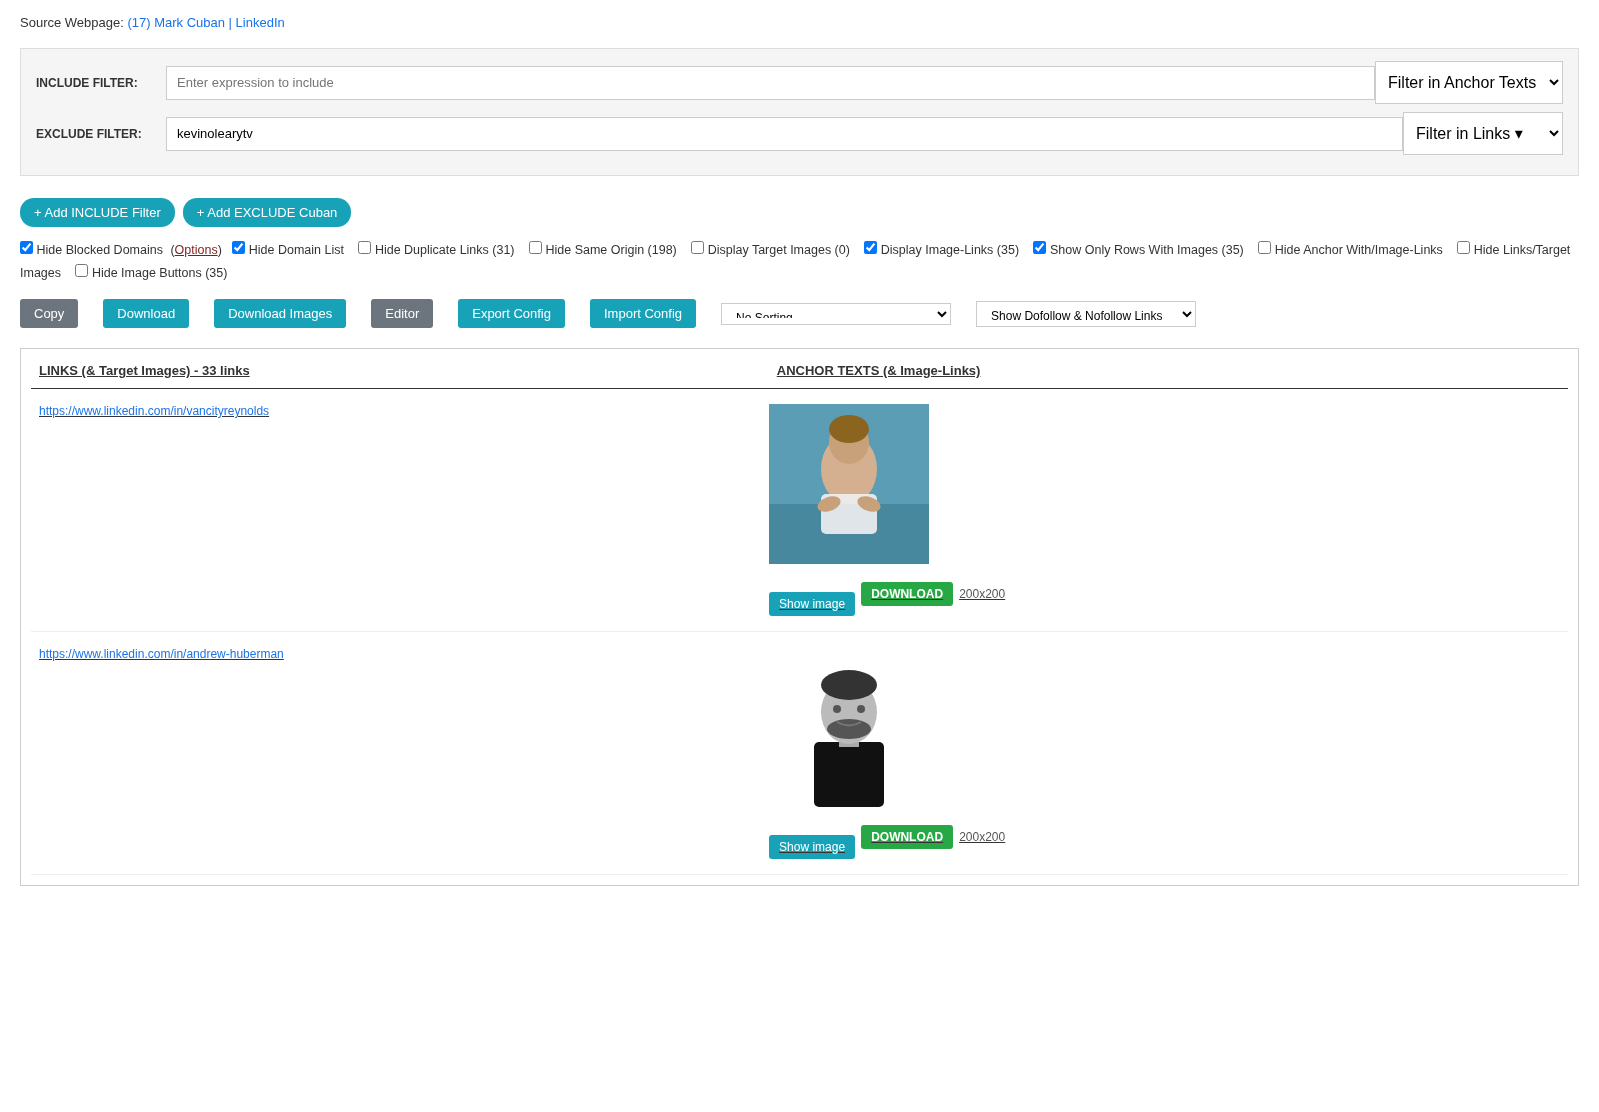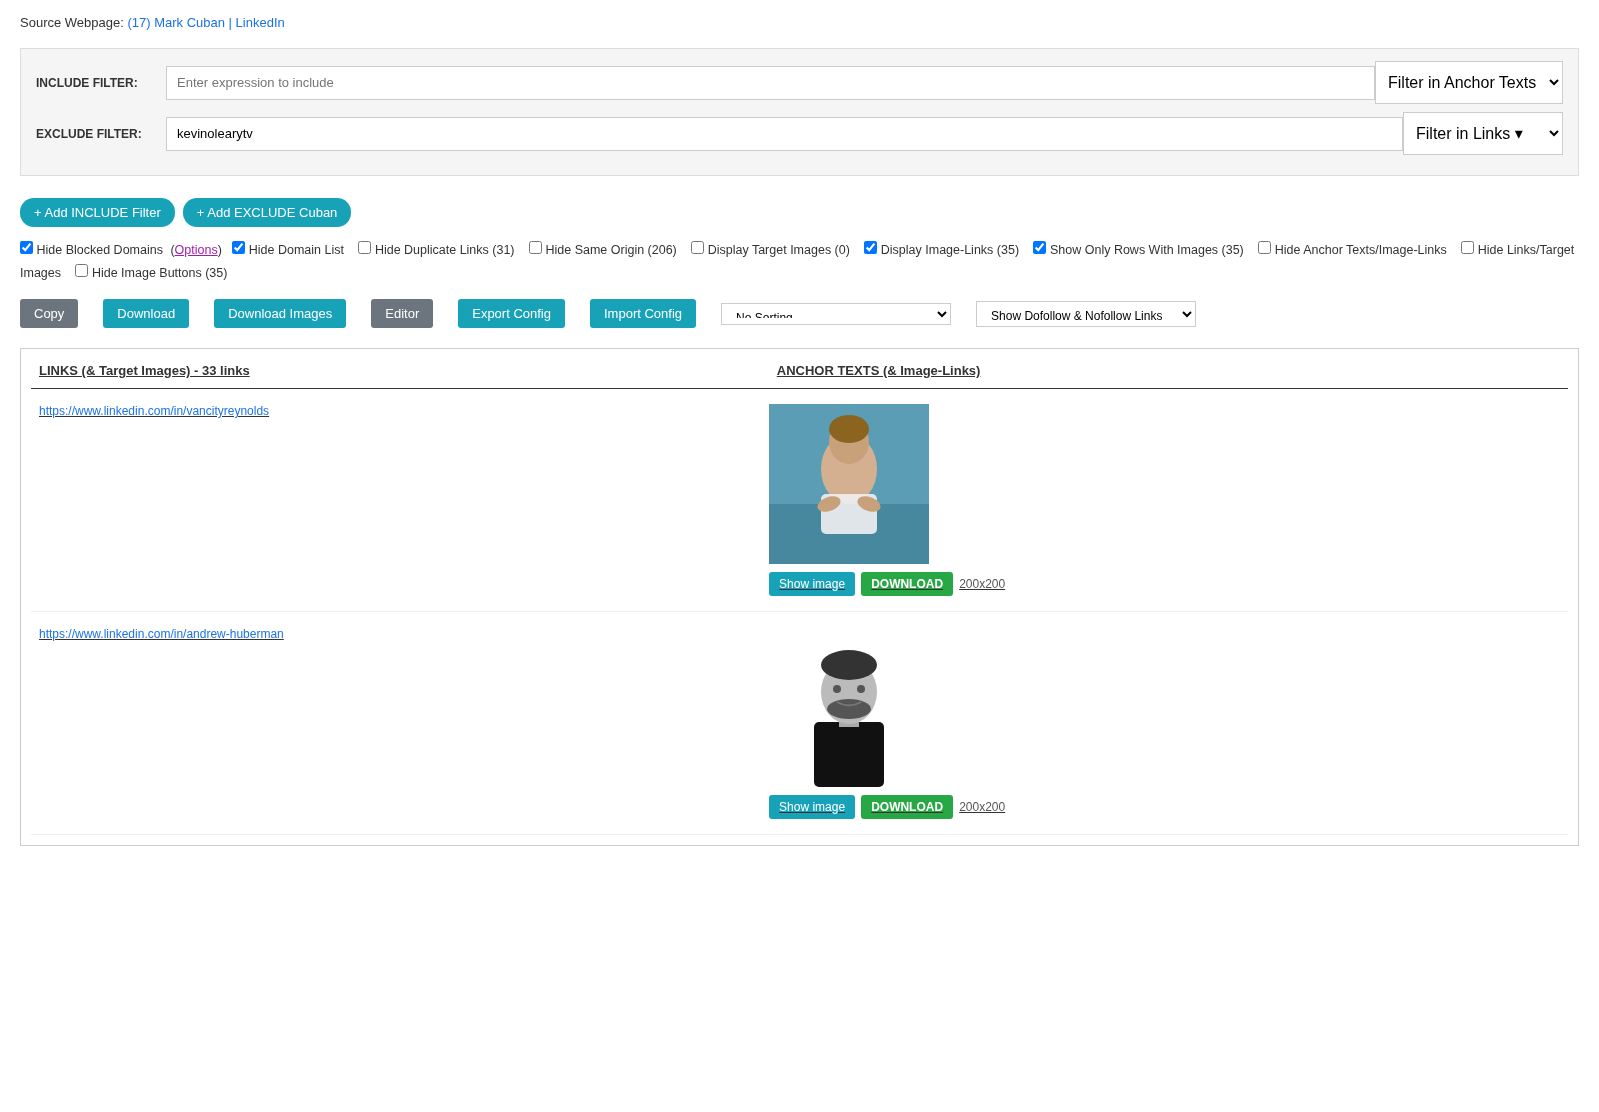--- a/index.html
+++ b/index.html
@@ -15,21 +15,21 @@
     .filter-label { font-size: 12px; font-weight: bold; width: 130px; flex-shrink: 0; }
     .filter-input { flex: 1; border: 1px solid #ccc; padding: 6px 10px; font-size: 13px; height: 34px; outline: none; }
     .filter-type-select { border: 1px solid #ccc; padding: 6px 8px; font-size: 16px; height: 43px; background: #fff; cursor: pointer; min-width: 160px; }
 
     .buttons-row { display: flex; align-items: center; gap: 8px; margin-bottom: 12px; flex-wrap: wrap; }
 
     .btn-add { background: #17a2b8; color: #fff; border: none; padding: 7px 14px; font-size: 13px; cursor: pointer; border-radius: 14px; }
 
     .checkboxes-section { margin-bottom: 15px; line-height: 1.8; font-size: 12.5px; }
     .checkboxes-section label { margin-right: 4px; }
-    .checkboxes-section a { color: #a21caf; }
+    .checkboxes-section a { color: #7f1d1d; }
 
     .action-row { display: flex; align-items: center; gap: 25px; margin-bottom: 20px; flex-wrap: wrap; }
     .btn-action { border: none; padding: 7px 14px; font-size: 13px; cursor: pointer; border-radius: 3px; color: #fff; }
     .btn-copy { background: #6c757d; }
     .btn-download { background: #17a2b8; }
     .btn-download-images { background: #17a2b8; }
     .btn-editor { background: #6c757d; }
     .btn-export { background: #17a2b8; }
     .btn-import { background: #17a2b8; }
 
@@ -42,21 +42,21 @@
     .col-anchor { width: 52%; font-weight: bold; font-size: 13px; padding: 4px 8px; }
 
     .result-row { display: flex; align-items: flex-start; border-bottom: 1px solid #eee; padding: 15px 8px; }
     .result-link-col { width: 48%; padding-right: 10px; display: flex; align-items: center; }
     .result-anchor-col { width: 52%; }
     .result-link-col a { color: #1a73e8; text-decoration: none; font-size: 12px; word-break: break-all; }
 
     .image-placeholder { width: 160px; height: 160px; background: #e0e0e0; display: flex; align-items: center; justify-content: center; font-size: 11px; color: #999; margin-bottom: 8px; overflow: hidden; position: relative; }
 
     .image-actions { display: flex; align-items: center; gap: 6px; margin-top: 6px; }
-    .btn-show-image { background: #17a2b8; color: #fff; border: none; padding: 5px 10px; font-size: 12px; cursor: pointer; border-radius: 3px; }
+    .btn-show-image { background: #17a2b8; color: #fff; border: none; padding: 5px 10px; font-size: 12px; cursor: pointer; border-radius: 3px; margin-top: 20px; }
     .btn-dl-image { background: #28a745; color: #fff; border: none; padding: 5px 10px; font-size: 12px; cursor: pointer; border-radius: 3px; font-weight: bold; }
     .image-size-label { font-size: 12px; color: #555; }
 
     
     .person-img-1 { background: linear-gradient(135deg, #4a9aba 0%, #3a7a95 40%, #c0a080 60%, #d4b896 80%, #888 100%); }
     .person-img-2 { background: linear-gradient(135deg, #fff 0%, #eee 50%, #333 80%, #111 100%); }
   </style>
 </head>
 <body>
 
@@ -103,41 +103,41 @@
       <span>Hide Domain List</span>
     </label>
     &nbsp;
     <label>
       <input type="checkbox" style="">
       <span>Hide Duplicate Links (31)</span>
     </label>
     &nbsp;
     <label>
       <input type="checkbox" style="">
-      <span>Hide Same Origin (206)</span>
+      <span>Hide Same Origin (198)</span>
     </label>
     &nbsp;
     <label>
       <input type="checkbox" style="">
       <span>Display Target Images (0)</span>
     </label>
     &nbsp;
     <label>
       <input type="checkbox" checked="" style="">
       <span>Display Image-Links (35)</span>
     </label>
     &nbsp;
     <label>
       <input type="checkbox" checked="" style="">
       <span>Show Only Rows With Images (35)</span>
     </label>
     &nbsp;
     <label>
       <input type="checkbox" style="">
-      <span>Hide Anchor Texts/Image-Links</span>
+      <span>Hide Anchor With/Image-Links</span>
     </label>
     &nbsp;
     <label>
       <input type="checkbox" style="">
       <span>Hide Links/Target Images</span>
     </label>
     &nbsp;
     <label>
       <input type="checkbox" style="">
       <span>Hide Image Buttons (35)</span>

